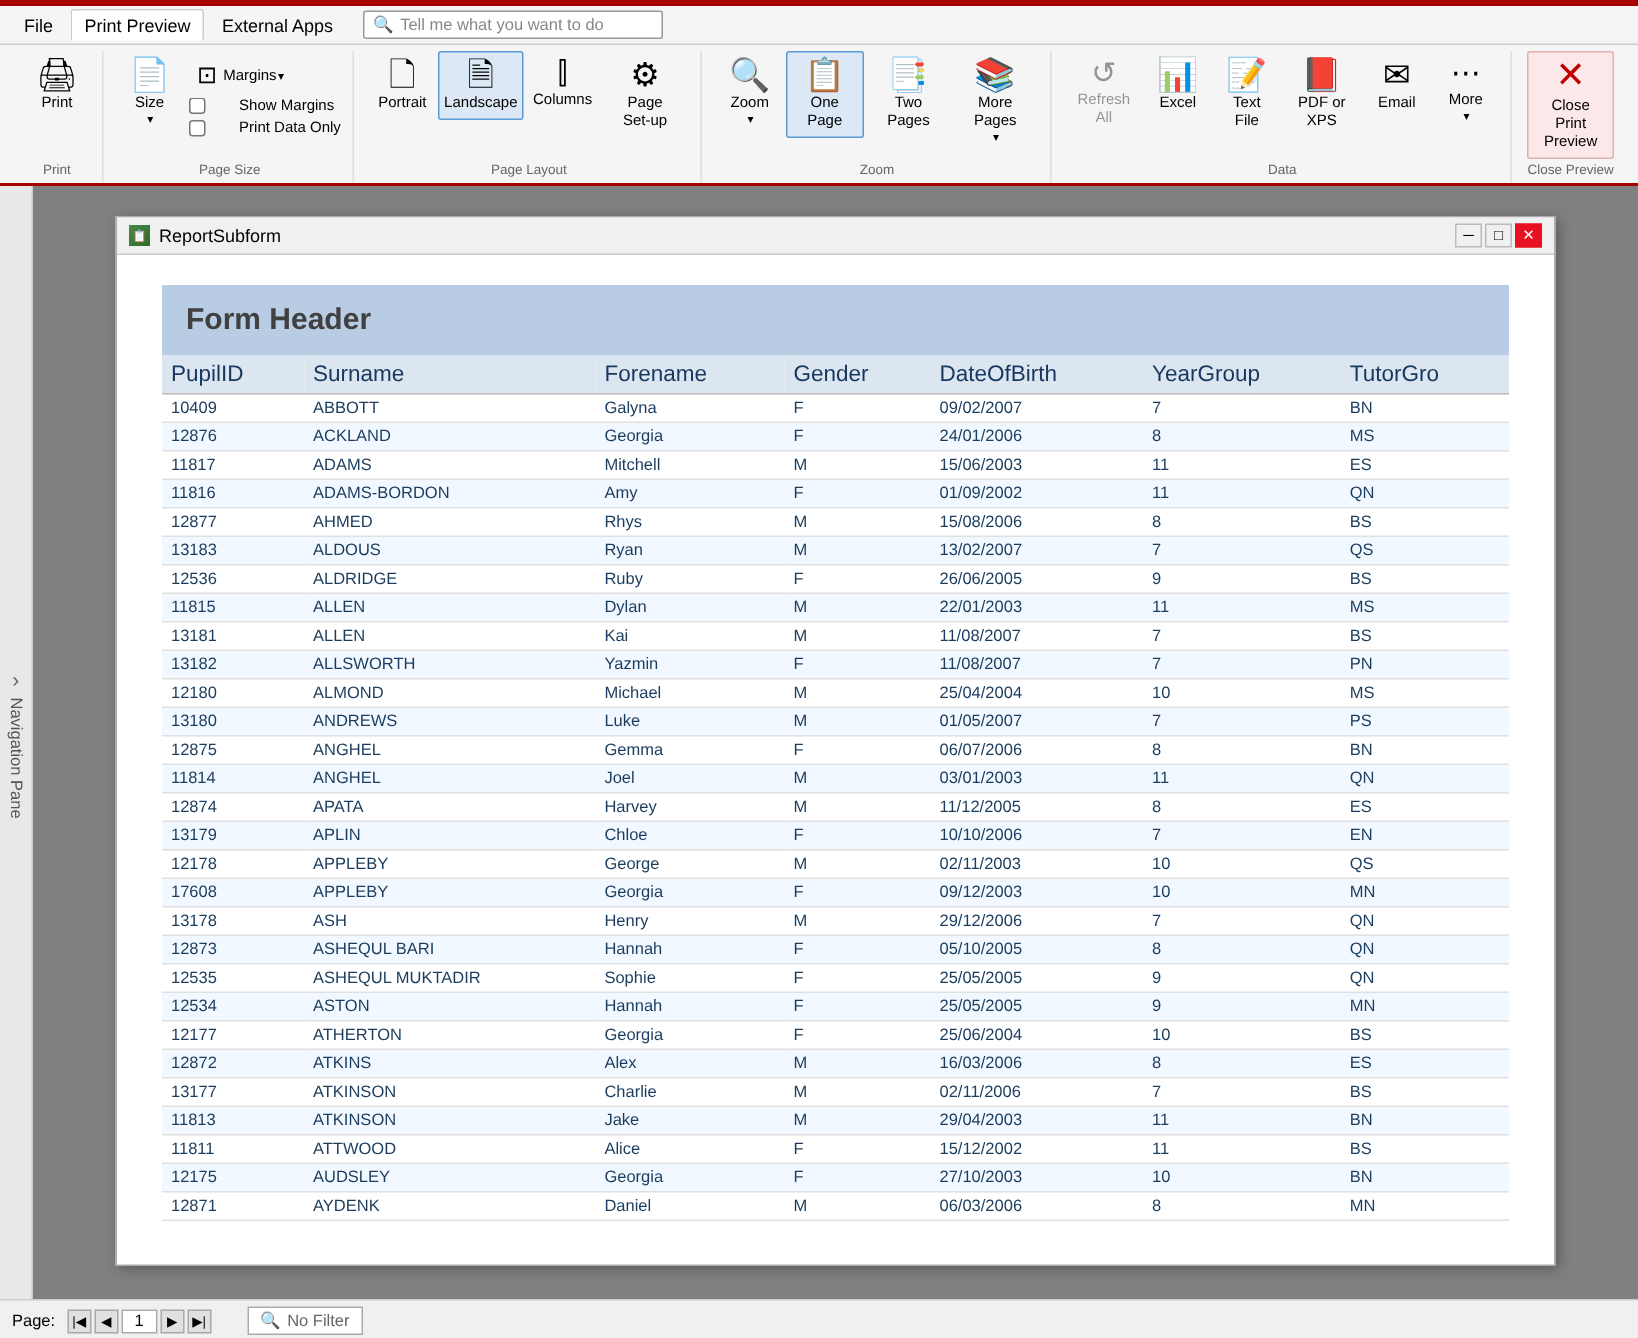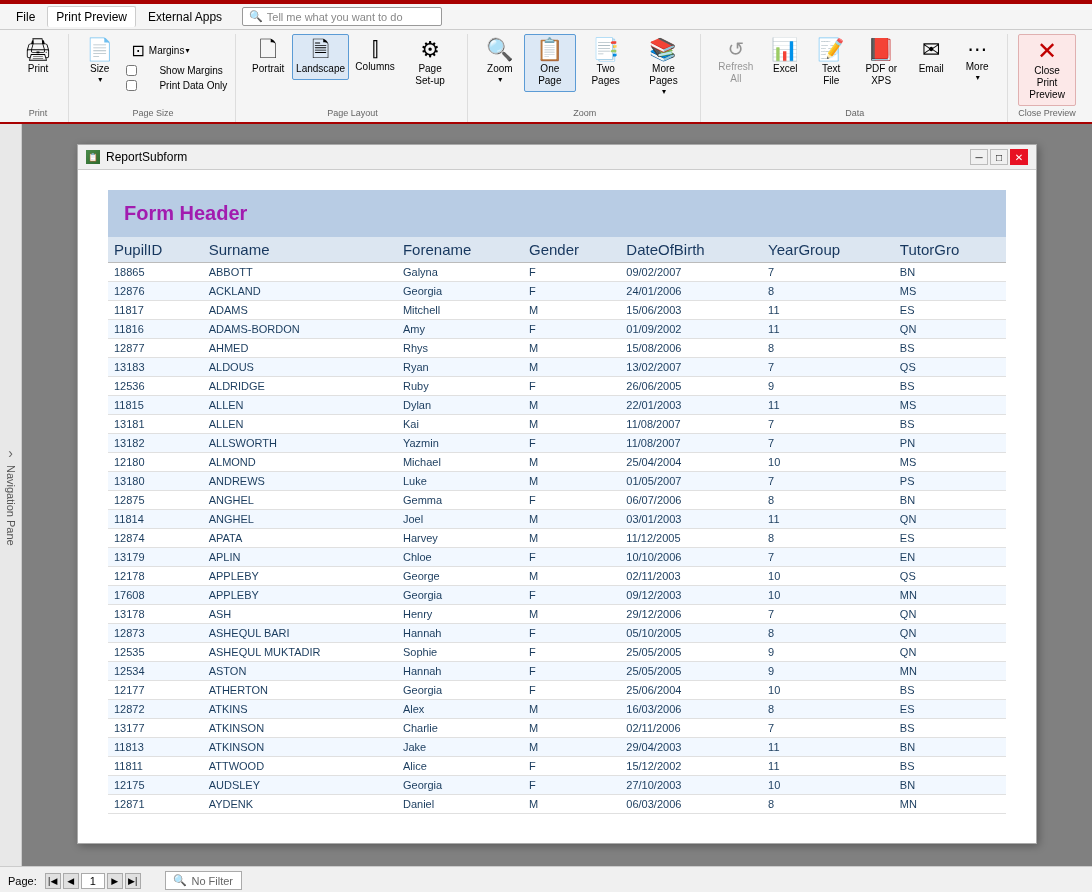--- a/index.html
+++ b/index.html
@@ -199,21 +199,21 @@
     
     .report-content {
       padding: 20px 30px;
     }
     .form-header {
       background: #b8cce4;
       padding: 12px 16px;
       margin-bottom: 0;
       font-size: 20px;
       font-weight: 600;
-      color: #a21caf;
+      color: #404040;
     }
 
     
     .data-table {
       width: 100%;
       border-collapse: collapse;
       font-size: 11px;
     }
     .data-table thead tr {
       background: #dce6f1;
@@ -467,21 +467,21 @@
               <th>Surname</th>
               <th>Forename</th>
               <th>Gender</th>
               <th>DateOfBirth</th>
               <th>YearGroup</th>
               <th>TutorGro</th>
             </tr>
           </thead>
           <tbody id="table-body">
           <tr>
-                <td>18865</td>
+                <td>10409</td>
                 <td>ABBOTT</td>
                 <td>Galyna</td>
                 <td>F</td>
                 <td>09/02/2007</td>
                 <td>7</td>
                 <td>BN</td>
               </tr>
               <tr>
                 <td>12876</td>
                 <td>ACKLAND</td>

